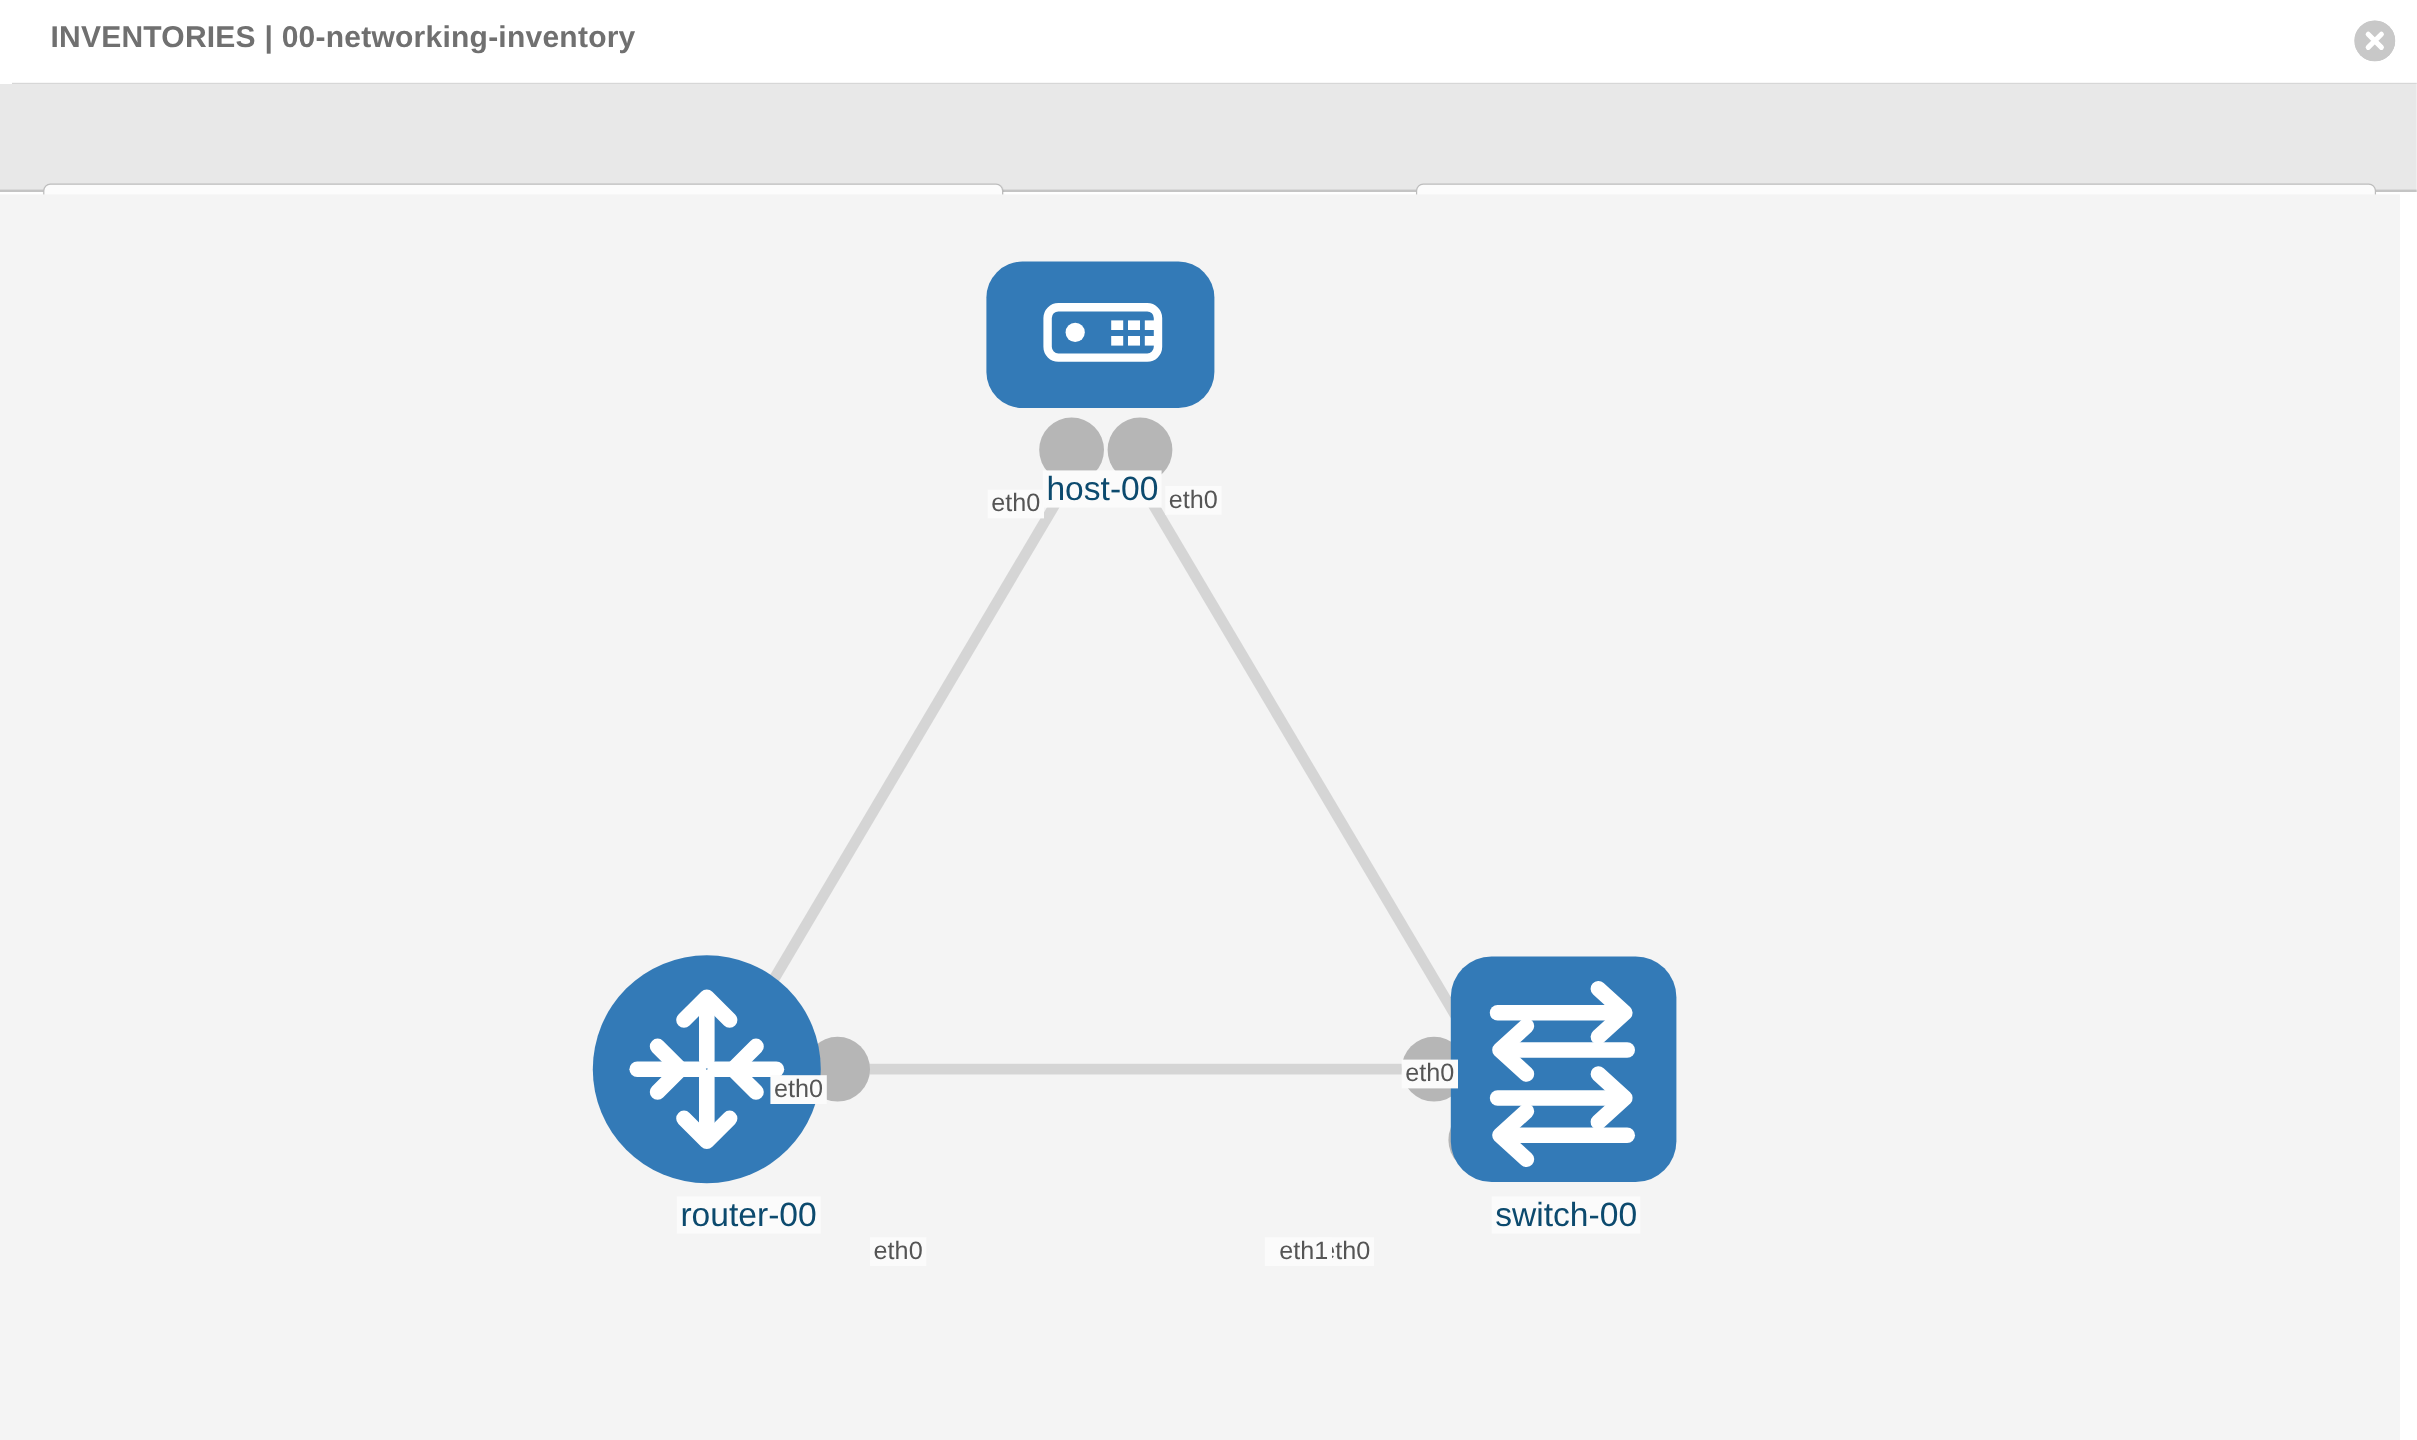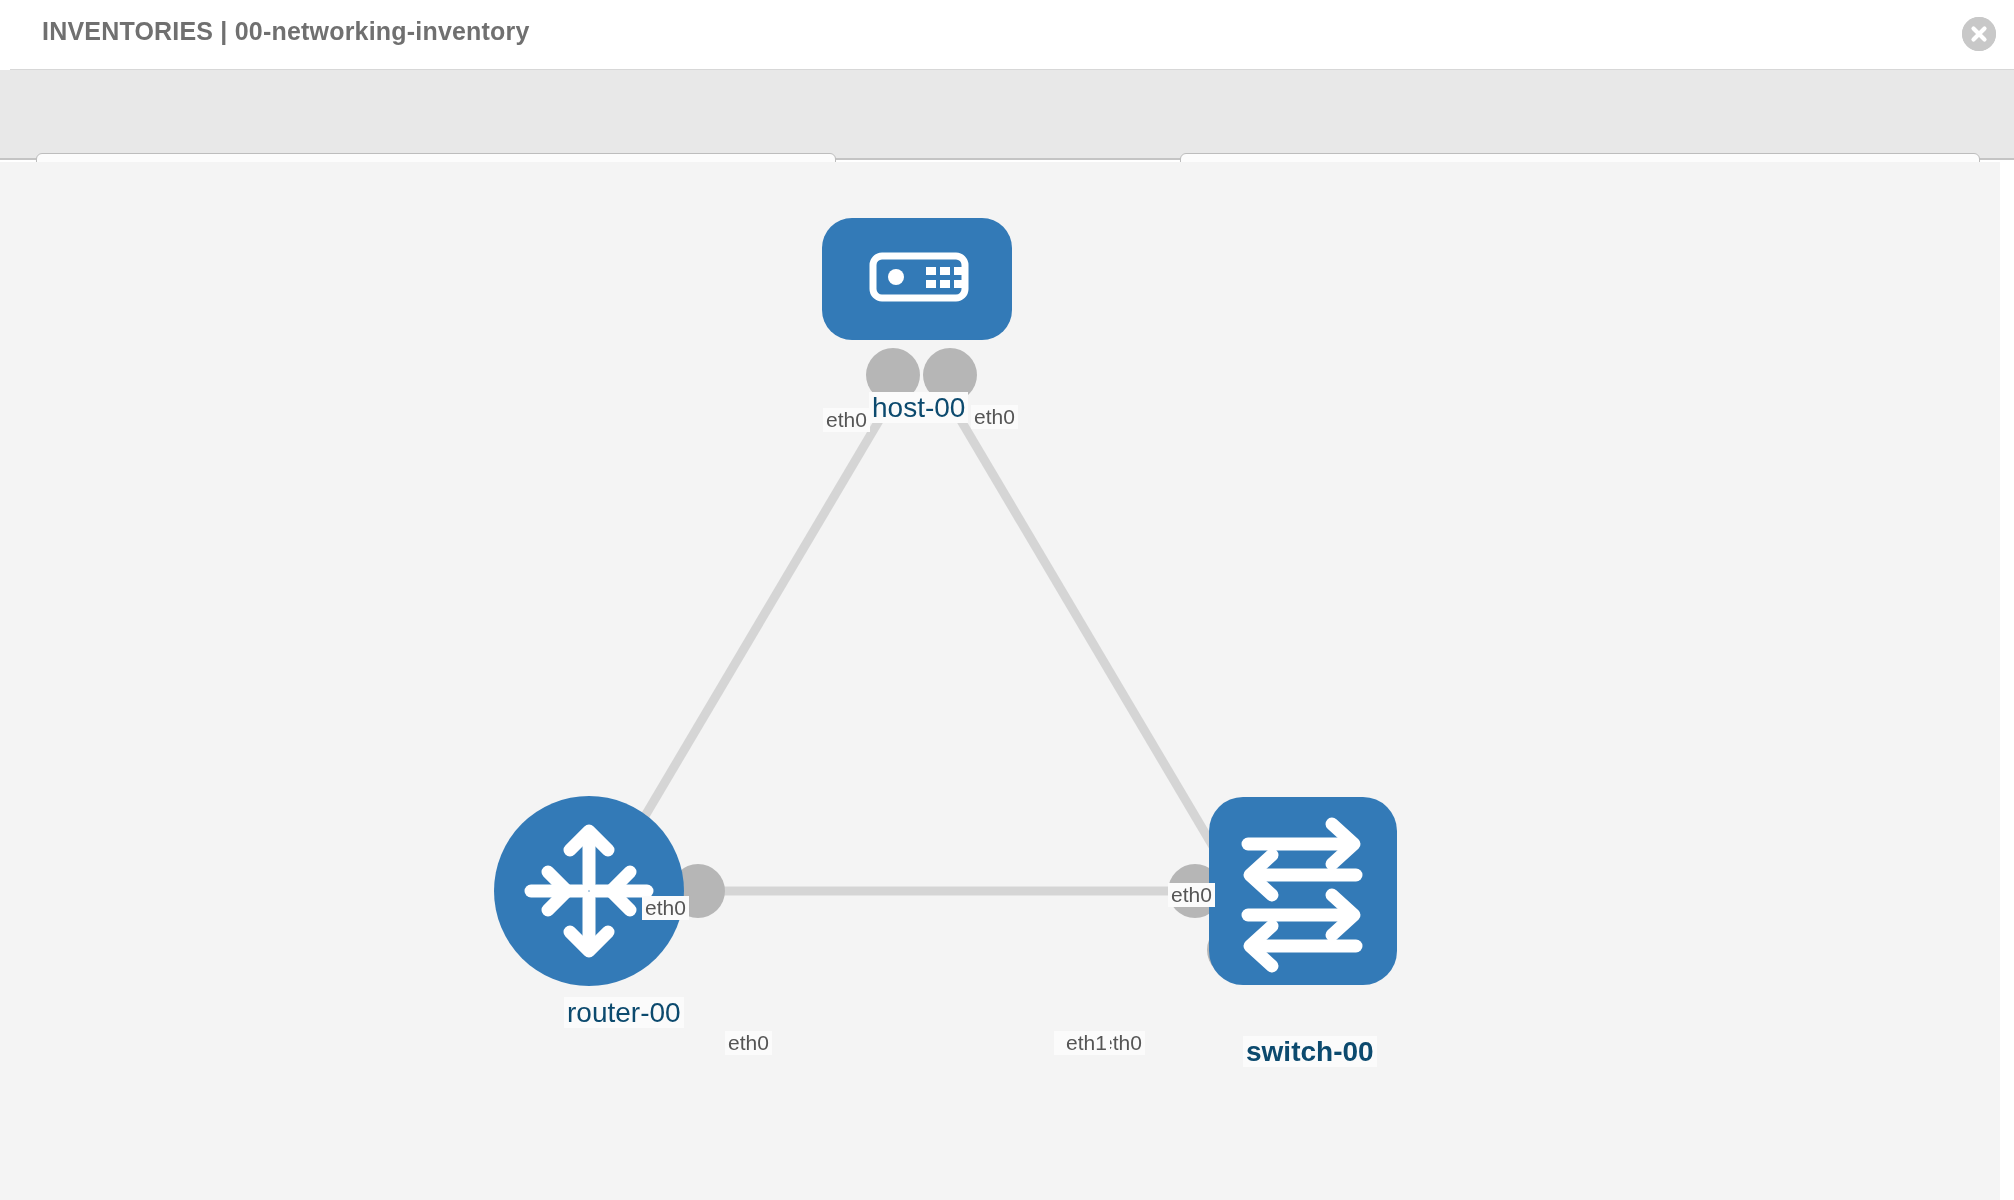--- a/index.html
+++ b/index.html
@@ -195,16 +195,16 @@
     <div class="lbl lbl-iface" style="left:971px;  top:243px;">eth0</div>
 
     <div class="lbl lbl-iface" style="left:642px;  top:734px;">eth0</div>
     <div class="lbl lbl-iface" style="left:1168px; top:721px;">eth0</div>
 
     <div class="lbl lbl-iface" style="left:725px;  top:869px;">eth0</div>
     <div class="lbl lbl-iface" style="left:1098px; top:869px;">eth0</div>
     <div class="lbl lbl-iface" style="left:1054px; top:869px;padding-left:12px;">eth1</div>
 
     <div class="lbl lbl-node" style="left:528px;  top:835px;margin-left:36px;">router-00</div>
-    <div class="lbl lbl-node" style="left:1243px; top:874px;font-weight:bold;">switch-00</div>
+    <div class="lbl lbl-node" style="left:1243px; top:835px;">switch-00</div>
 
   </div>
 </div>
 
 </body></html>

